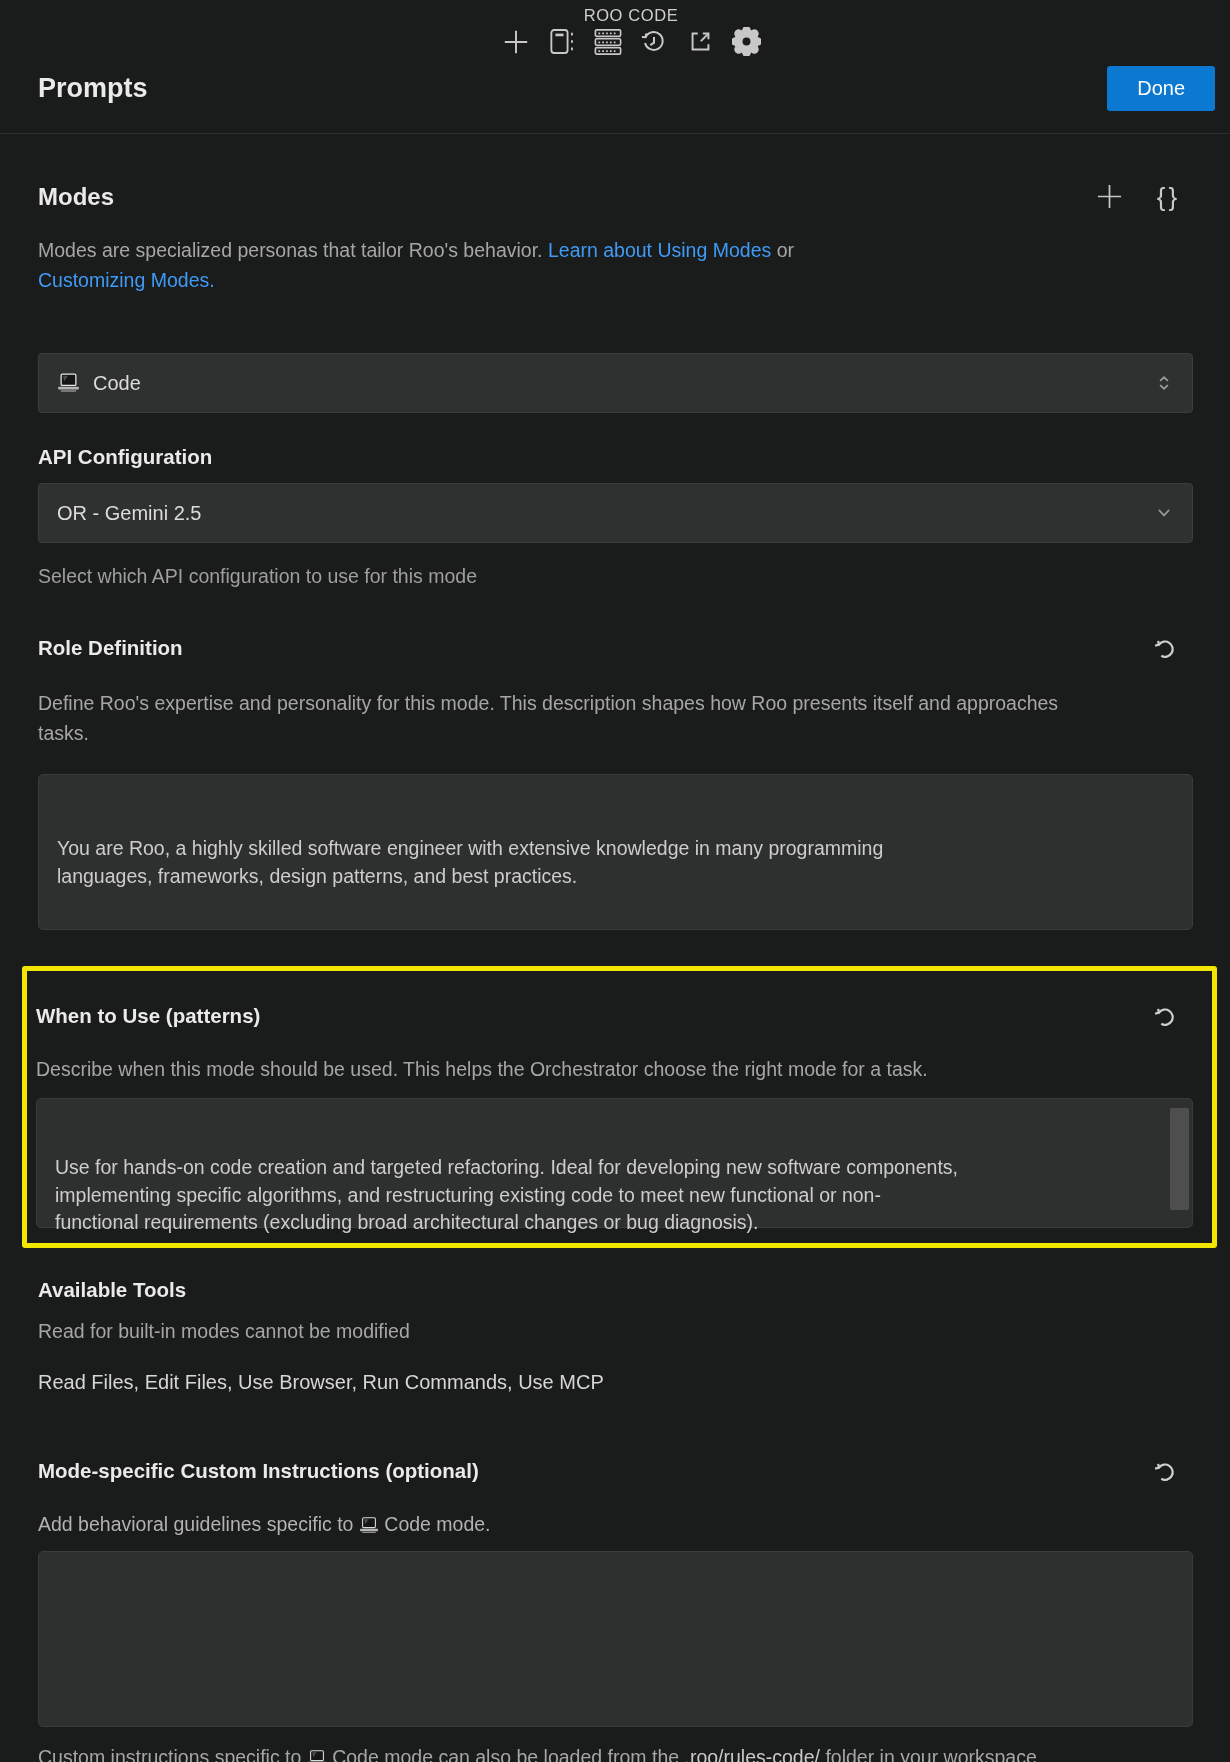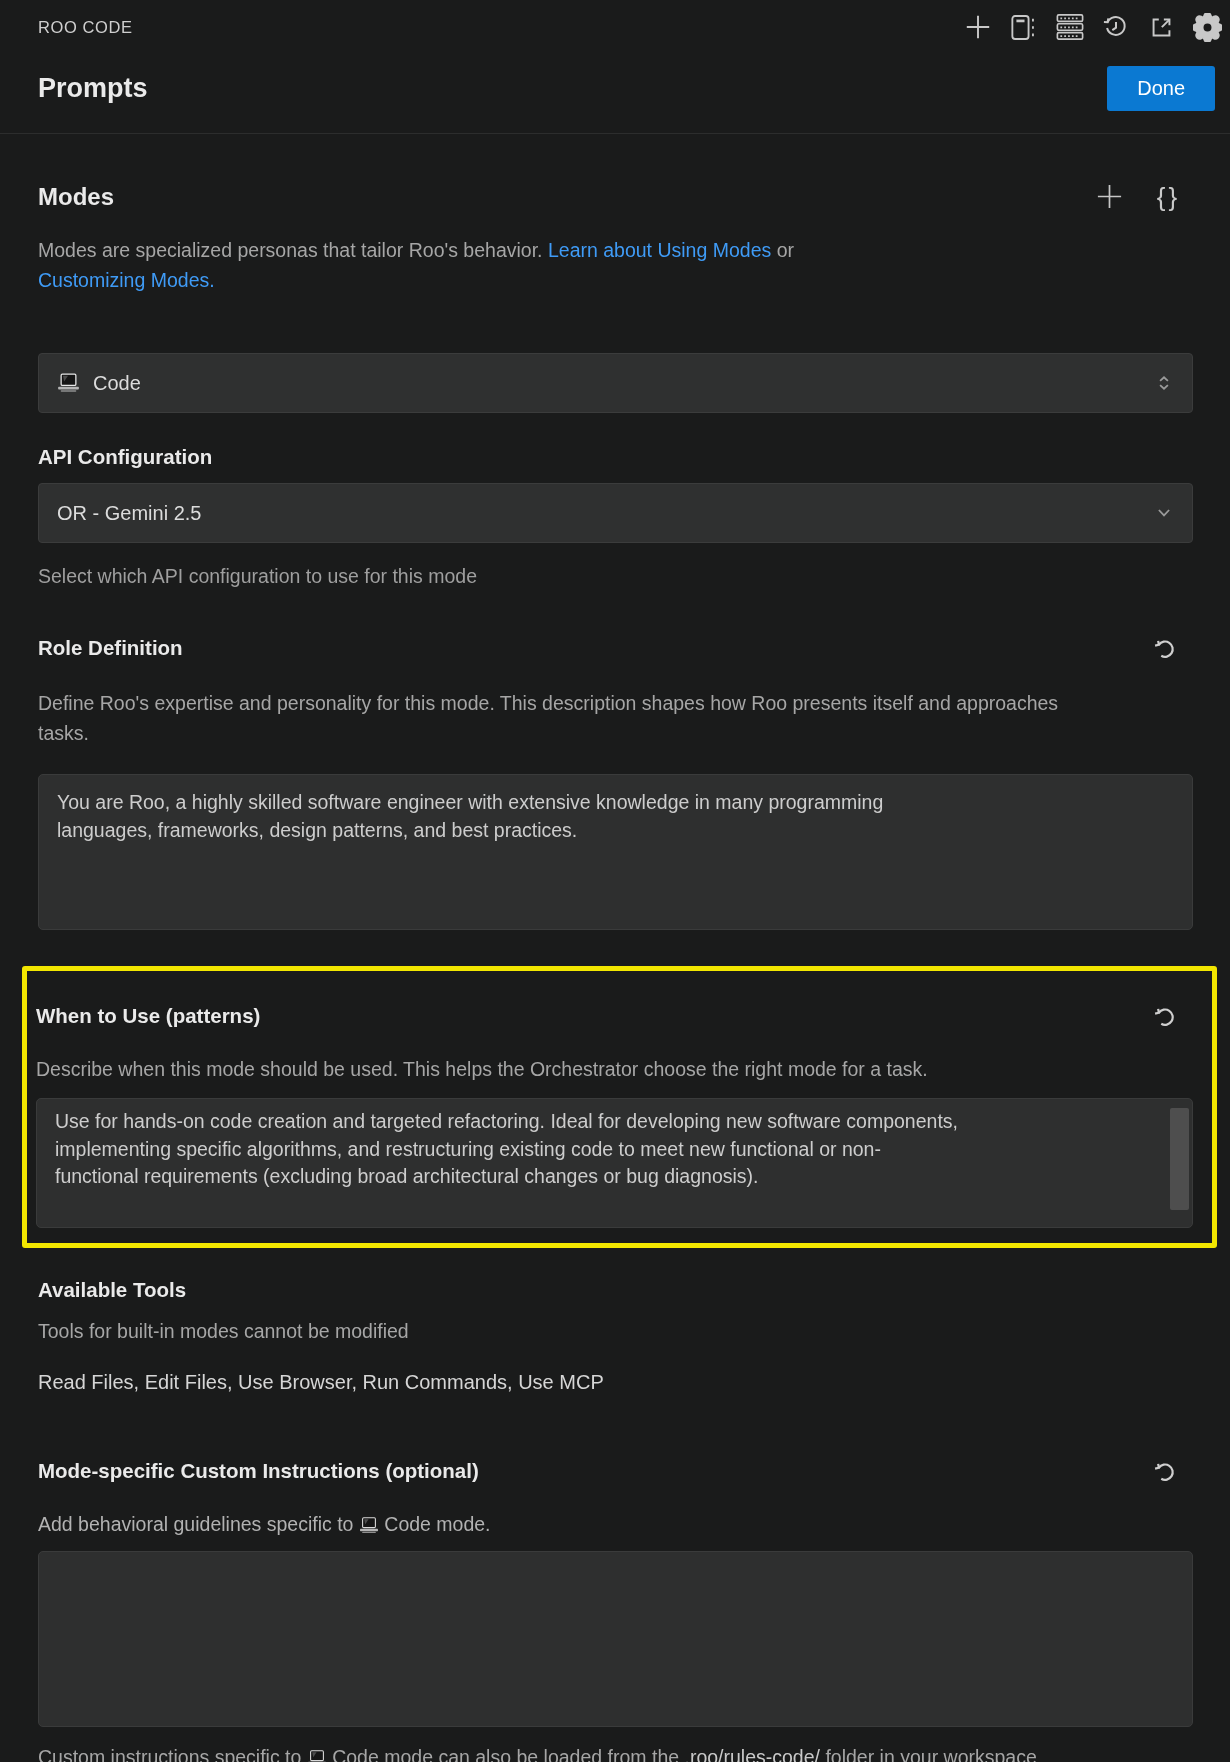--- a/index.html
+++ b/index.html
@@ -10,21 +10,21 @@
     color:#cccccc;
     font-family:"Liberation Sans", sans-serif;
     font-size:19.5px;
     overflow:hidden;
   }
   svg { display:block; }
   button { background:none; border:none; padding:0; font-family:inherit; cursor:pointer; }
 
   
   .titlebar { display:flex; align-items:center; justify-content:space-between;
-              height:48px; padding:6px 6px 0 38px; }
+              height:48px; padding:6px 6px 0 38px;flex-direction:column; }
   .app-title { font-size:16.5px; letter-spacing:.6px; color:#cfcfcf; font-weight:500; }
   .titlebar-icons { display:flex; align-items:center; gap:13px; }
   .icon-btn { width:33px; height:33px; display:flex; align-items:center; justify-content:center;
               color:#c8c8c8; border-radius:4px; }
   .icon-btn svg { stroke:currentColor; }
 
   
   .page-header { display:flex; align-items:center; justify-content:space-between;
                  padding:18px 15px 22px 38px; }
   .page-title { margin:0; font-size:27px; font-weight:700; color:#eaeaea; }
@@ -54,21 +54,21 @@
   .sec-api { margin-top:32px; }
   .select-api { margin-top:14px; }
   .helper { margin-top:18px; color:#9f9f9f; }
 
   .sec-role { margin-top:40px; }
   .desc-role { max-width:1030px; }
 
   .box { margin-top:26px; background:#2e2f2f; border:1px solid #3a3b3b; border-radius:5px;
          padding:14px 18px; color:#cdcdcd; line-height:27.5px; }
   .box-role { height:156px; }
-  .box-text { max-width:905px; }
+  .box-text { max-width:905px;margin-top:46px; }
 
   
   .highlight { margin:36px 13px 0 22px; border:5px solid #f2e600; border-radius:3px;
                padding:28px 19px 15px 9px; }
   .box-wtu { margin-top:14px; height:130px; padding:9px 44px 9px 18px; position:relative; }
   .scroll-thumb { position:absolute; top:9px; right:3px; width:19px; height:102px;
                   background:#4e4e4e; border-radius:2px; cursor:default; }
 
   .sec-tools { margin-top:30px; }
   .helper-tools { margin-top:14px; color:#a6a6a6; }
@@ -219,21 +219,21 @@
         <p class="desc" style="margin-top:22px">Describe when this mode should be used. This helps the Orchestrator choose the right mode for a task.</p>
         <div class="box box-wtu">
           <div class="box-text">Use for hands-on code creation and targeted refactoring. Ideal for developing new software components, implementing specific algorithms, and restructuring existing code to meet new functional or non-functional requirements (excluding broad architectural changes or bug diagnosis).</div>
           <div class="scroll-thumb"></div>
         </div>
       </section>
     </div>
 
     <section class="sec sec-tools">
       <h3 class="sec-title">Available Tools</h3>
-      <p class="desc helper-tools" style="margin-top:14px">Tools for built-in modes cannot be modified</p>
+      <p class="desc helper-tools" style="margin-top:14px">Read for built-in modes cannot be modified</p>
       <p class="tools-list">Read Files, Edit Files, Use Browser, Run Commands, Use MCP</p>
     </section>
 
     <section class="sec sec-custom">
       <div class="h-row">
         <h3 class="sec-title">Mode-specific Custom Instructions (optional)</h3>
         <button class="icon-btn revert-btn">
           <svg width="26" height="26" viewBox="0 0 16 16" fill="none" stroke="currentColor" stroke-width="1.35">
             <path d="M4.2 6 A4.7 4.7 0 1 1 5.7 12.8"></path>
             <path d="M1.9 6.5 L4.2 6 L3.8 3.6"></path>

